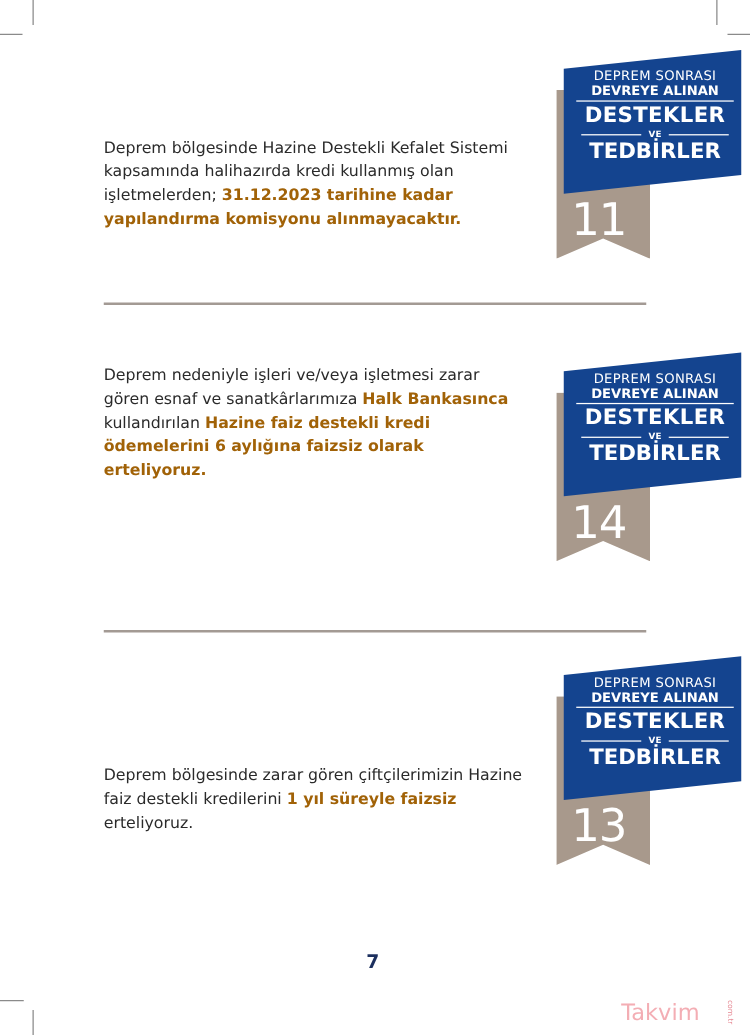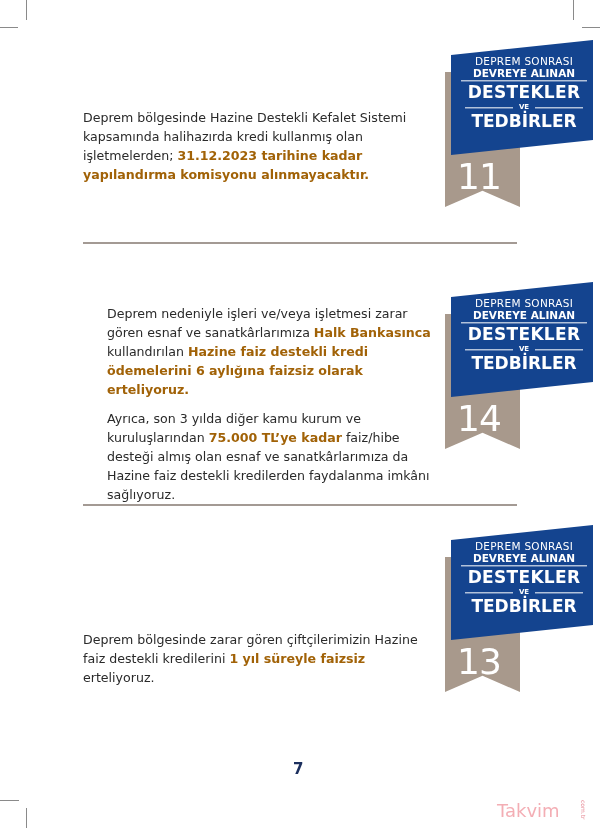--- a/index.html
+++ b/index.html
@@ -53,45 +53,42 @@
       <div class="l3">DESTEKLER</div>
       <div class="ve">VE</div>
       <div class="l4">TEDBİRLER</div>
     </div>
   </div>
   <div class="num">11</div>
 </div>
 
 <div class="divider" style="top:242px;"></div>
 
-<div class="section-text" style="top:304px;margin-left:24px;">
+<div class="section-text" style="top:290px;">
   <p>
     <span>Deprem nedeniyle işleri ve/veya işletmesi zarar gören esnaf ve sanatkârlarımıza </span><span class="b">Halk Bankasınca</span><span> kullandırılan </span><span class="b">Hazine faiz destekli kredi ödemelerini 6 aylığına faizsiz olarak erteliyoruz.</span>
-  </p>
-  <p>
-    <span>Ayrıca, son 3 yılda diğer kamu kurum ve kuruluşlarından </span><span class="b">75.000 TL’ye kadar</span><span> faiz/hibe desteği almış olan esnaf ve sanatkârlarımıza da Hazine faiz destekli kredilerden faydalanma imkânı sağlıyoruz.</span>
   </p>
 </div>
 <div class="badge" style="left:445px;top:297px;">
   <div class="ribbon"></div>
   <div class="banner">
     <div class="banner-inner">
       <div class="l1">DEPREM SONRASI</div>
       <div class="l2">DEVREYE ALINAN</div>
       <div class="l3">DESTEKLER</div>
       <div class="ve">VE</div>
       <div class="l4">TEDBİRLER</div>
     </div>
   </div>
   <div class="num">14</div>
 </div>
 
 <div class="divider" style="top:504px;"></div>
 
-<div class="section-text" style="top:630px;">
+<div class="section-text" style="top:610px;">
   <p>
     <span>Deprem bölgesinde zarar gören çiftçilerimizin Hazine faiz destekli kredilerini </span><span class="b">1 yıl süreyle faizsiz</span><span> erteliyoruz.</span>
   </p>
 </div>
 <div class="badge" style="left:445px;top:540px;">
   <div class="ribbon"></div>
   <div class="banner">
     <div class="banner-inner">
       <div class="l1">DEPREM SONRASI</div>
       <div class="l2">DEVREYE ALINAN</div>

